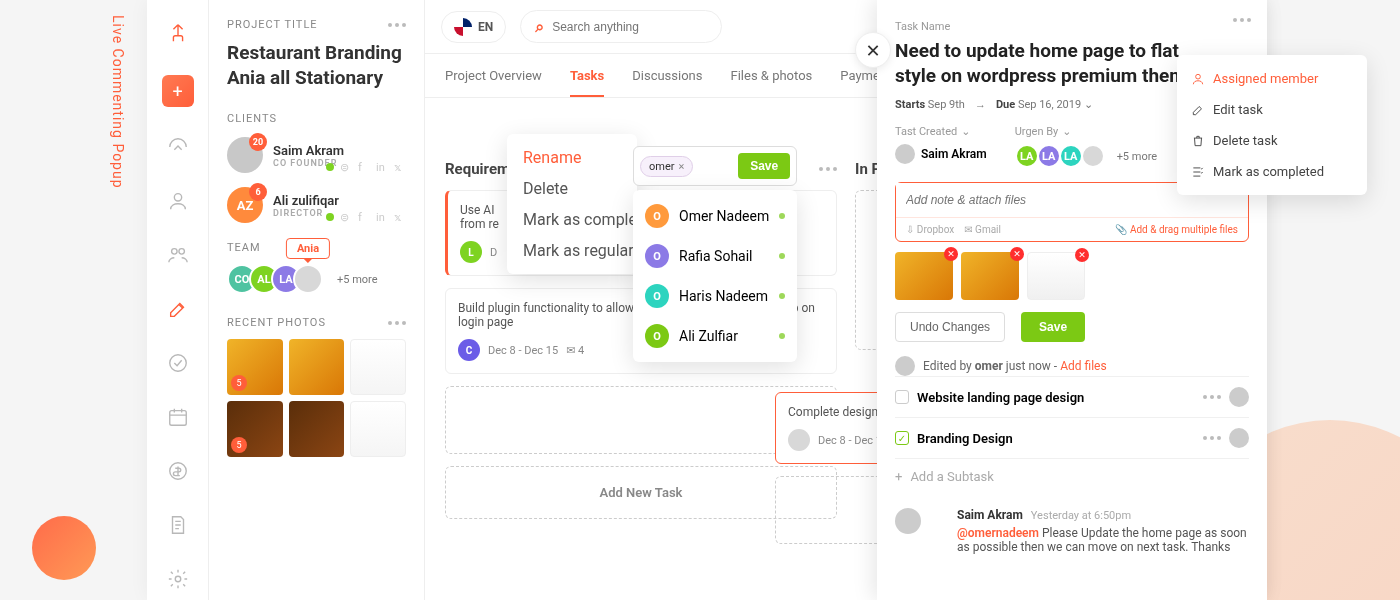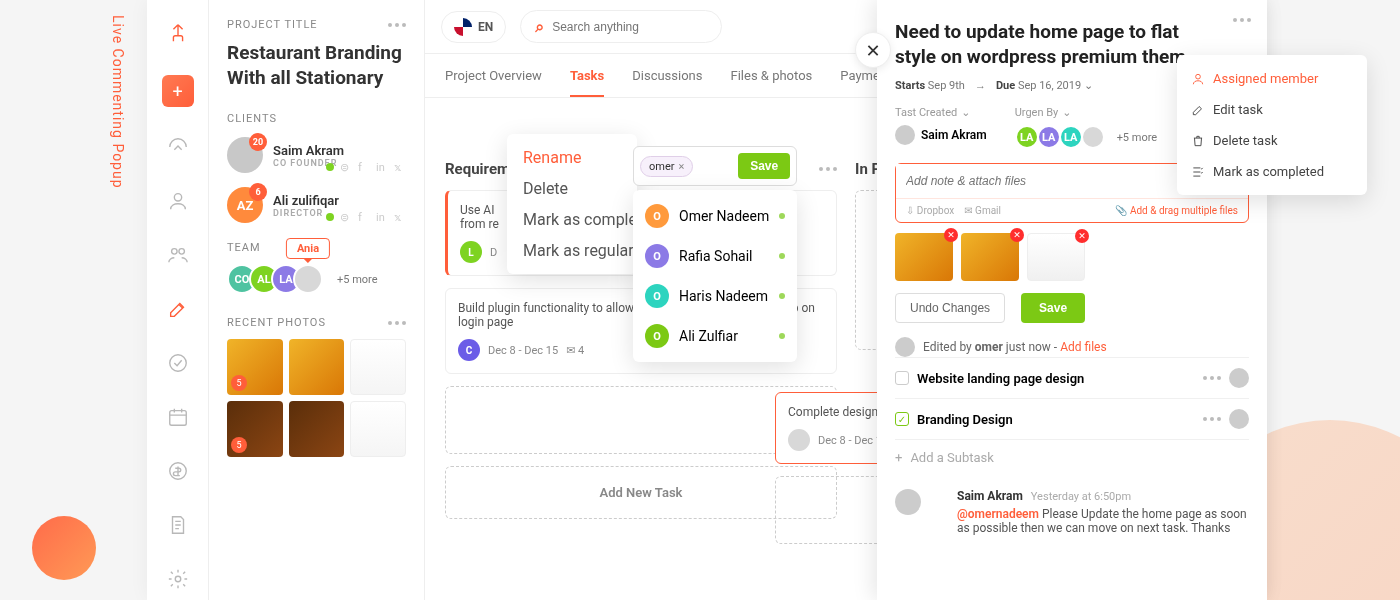--- a/index.html
+++ b/index.html
@@ -222,21 +222,21 @@
 
   <div class="sidebar">
     <div class="sb-head">
       <div class="sb-label">PROJECT TITLE</div>
       <div class="dots">
           <span></span>
           <span></span>
           <span></span>
         </div>
     </div>
-    <div class="proj-title">Restaurant Branding With all Stationary</div>
+    <div class="proj-title">Restaurant Branding Ania all Stationary</div>
 
     <div class="sb-label" style="margin-bottom:12px">CLIENTS</div>
 
     <div class="client">
       <div class="avatar" style="background:#c8c8c8">
         <span></span>
         <div class="av-badge">20</div>
       </div>
       <div class="client-info">
         <div class="nm">Saim Akram</div>
@@ -419,20 +419,21 @@
   </div>
 
   <div class="task-panel">
     <div class="close-btn">✕</div>
     <div style="position:absolute;top:18px;right:16px" class="dots">
         <span></span>
         <span></span>
         <span></span>
       </div>
 
+    <div class="tp-label">Task Name</div>
     <div class="tp-title">Need to update home page to flat style on wordpress premium them</div>
     <div class="tp-meta">
       <span><strong>Starts</strong> <span>Sep 9th</span></span>
       <span>→</span>
       <span><strong>Due</strong> <span>Sep 16, 2019</span> <span>⌄</span></span>
       <span style="margin-left:auto"><span>Priority :</span> <span style="color:#ff2e2e;font-weight:700">Urgen</span></span>
     </div>
 
     <div class="tp-row">
       <div>

